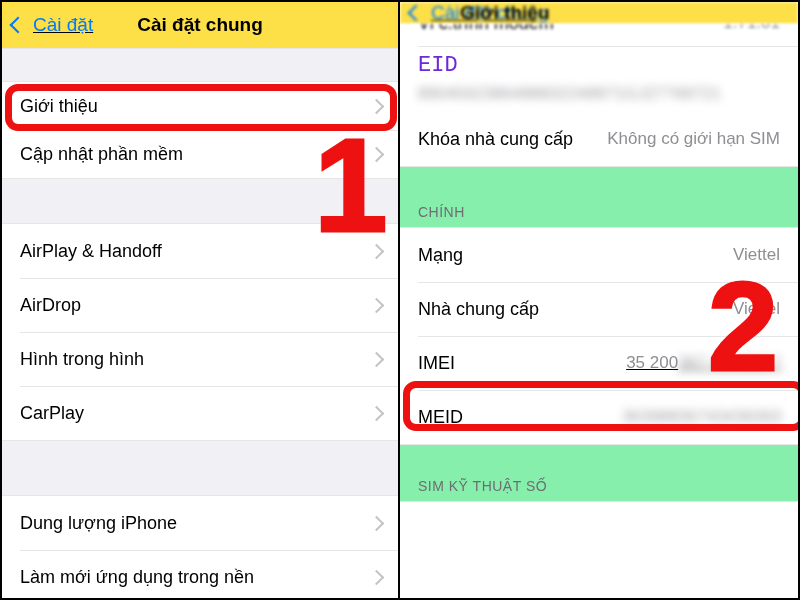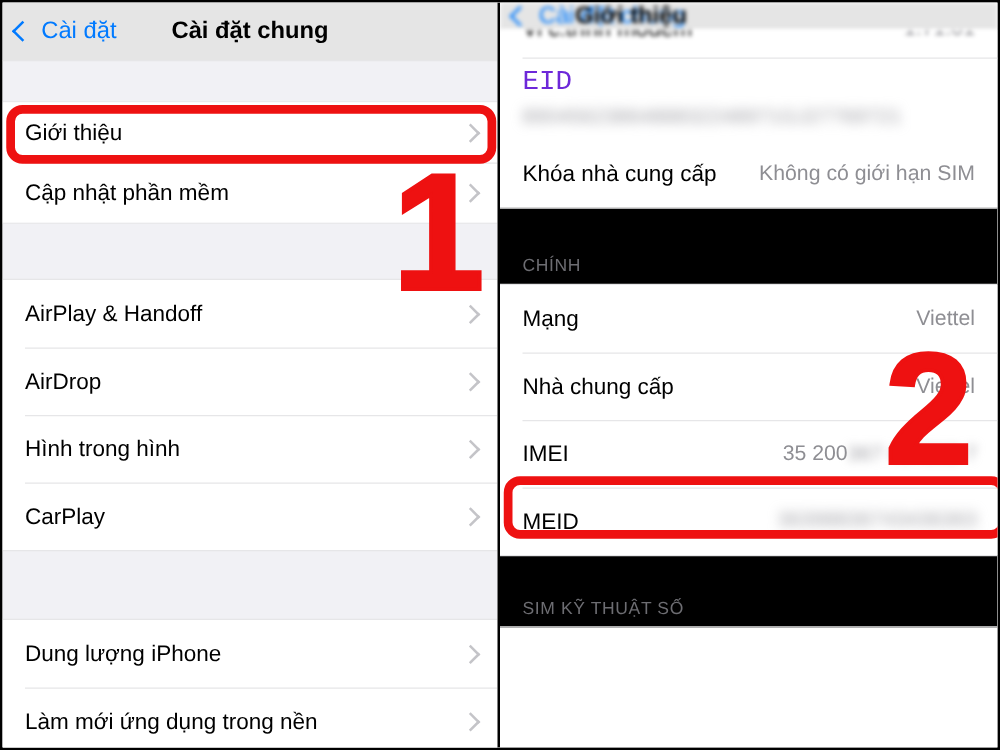--- a/index.html
+++ b/index.html
@@ -27,24 +27,25 @@
     background: #ffffff;
     box-sizing: border-box;
   }
   .panel-left  { width: 397px; }
   .panel-right { width: 401px; border-left: 2px solid #000000; }
 
   
   .navbar {
     position: relative;
     height: 46px;
-    background: #e5e5e5;
+    background: #fde047;
     box-sizing: border-box;
     display: flex;
     align-items: center;
+    text-decoration: underline;
   }
   .navbar.clipped { height: 22px; align-items: flex-end; }
 
   .back-btn {
     display: flex; align-items: center;
     color: #007aff;
     font-size: 19px;
     padding-left: 10px;
     white-space: nowrap;
     cursor: pointer;
@@ -117,21 +118,21 @@
     background: #f1f1f5;
     border-top: 1px solid #e6e6e8;
     border-bottom: 1px solid #e6e6e8;
     box-sizing: border-box;
   }
   .gap.short { height: 34px; }
   .gap.tall  { height: 56px; }
 
   
   .group-head {
-    background: #000000;
+    background: #86efac;
     border-top: 1px solid #e6e6e8;
     border-bottom: 1px solid #e6e6e8;
     box-sizing: border-box;
     height: 62px;
     display: flex;
     align-items: flex-end;
     padding: 0 0 7px 18px;
     font-size: 14px;
     letter-spacing: 0.5px;
     color: #6d6d72;
@@ -159,21 +160,21 @@
     color: #9a9aa0;
     filter: blur(4px);
     -webkit-filter: blur(4px);
     font-size: 16px;
     letter-spacing: 0.5px;
     white-space: nowrap;
     display: inline-block;
   }
   .blur.strong { filter: blur(4.5px); -webkit-filter: blur(4.5px); }
   .blur.line   { display: block; margin-top: 7px; }
-  .val-mixed { display: flex; align-items: baseline; justify-content: flex-end; gap: 0; margin-left: auto; }
+  .val-mixed { display: flex; align-items: baseline; justify-content: flex-end; gap: 0; margin-left: auto; text-decoration: underline; }
   .val-mixed .clear { color: #8e8e93; font-size: 17px; white-space: nowrap; }
 
   
   .clip-blur { filter: blur(1.6px); -webkit-filter: blur(1.6px); }
 
   
   .hl-box {
     position: absolute;
     border: 7px solid #ee1111;
     border-radius: 13px;

